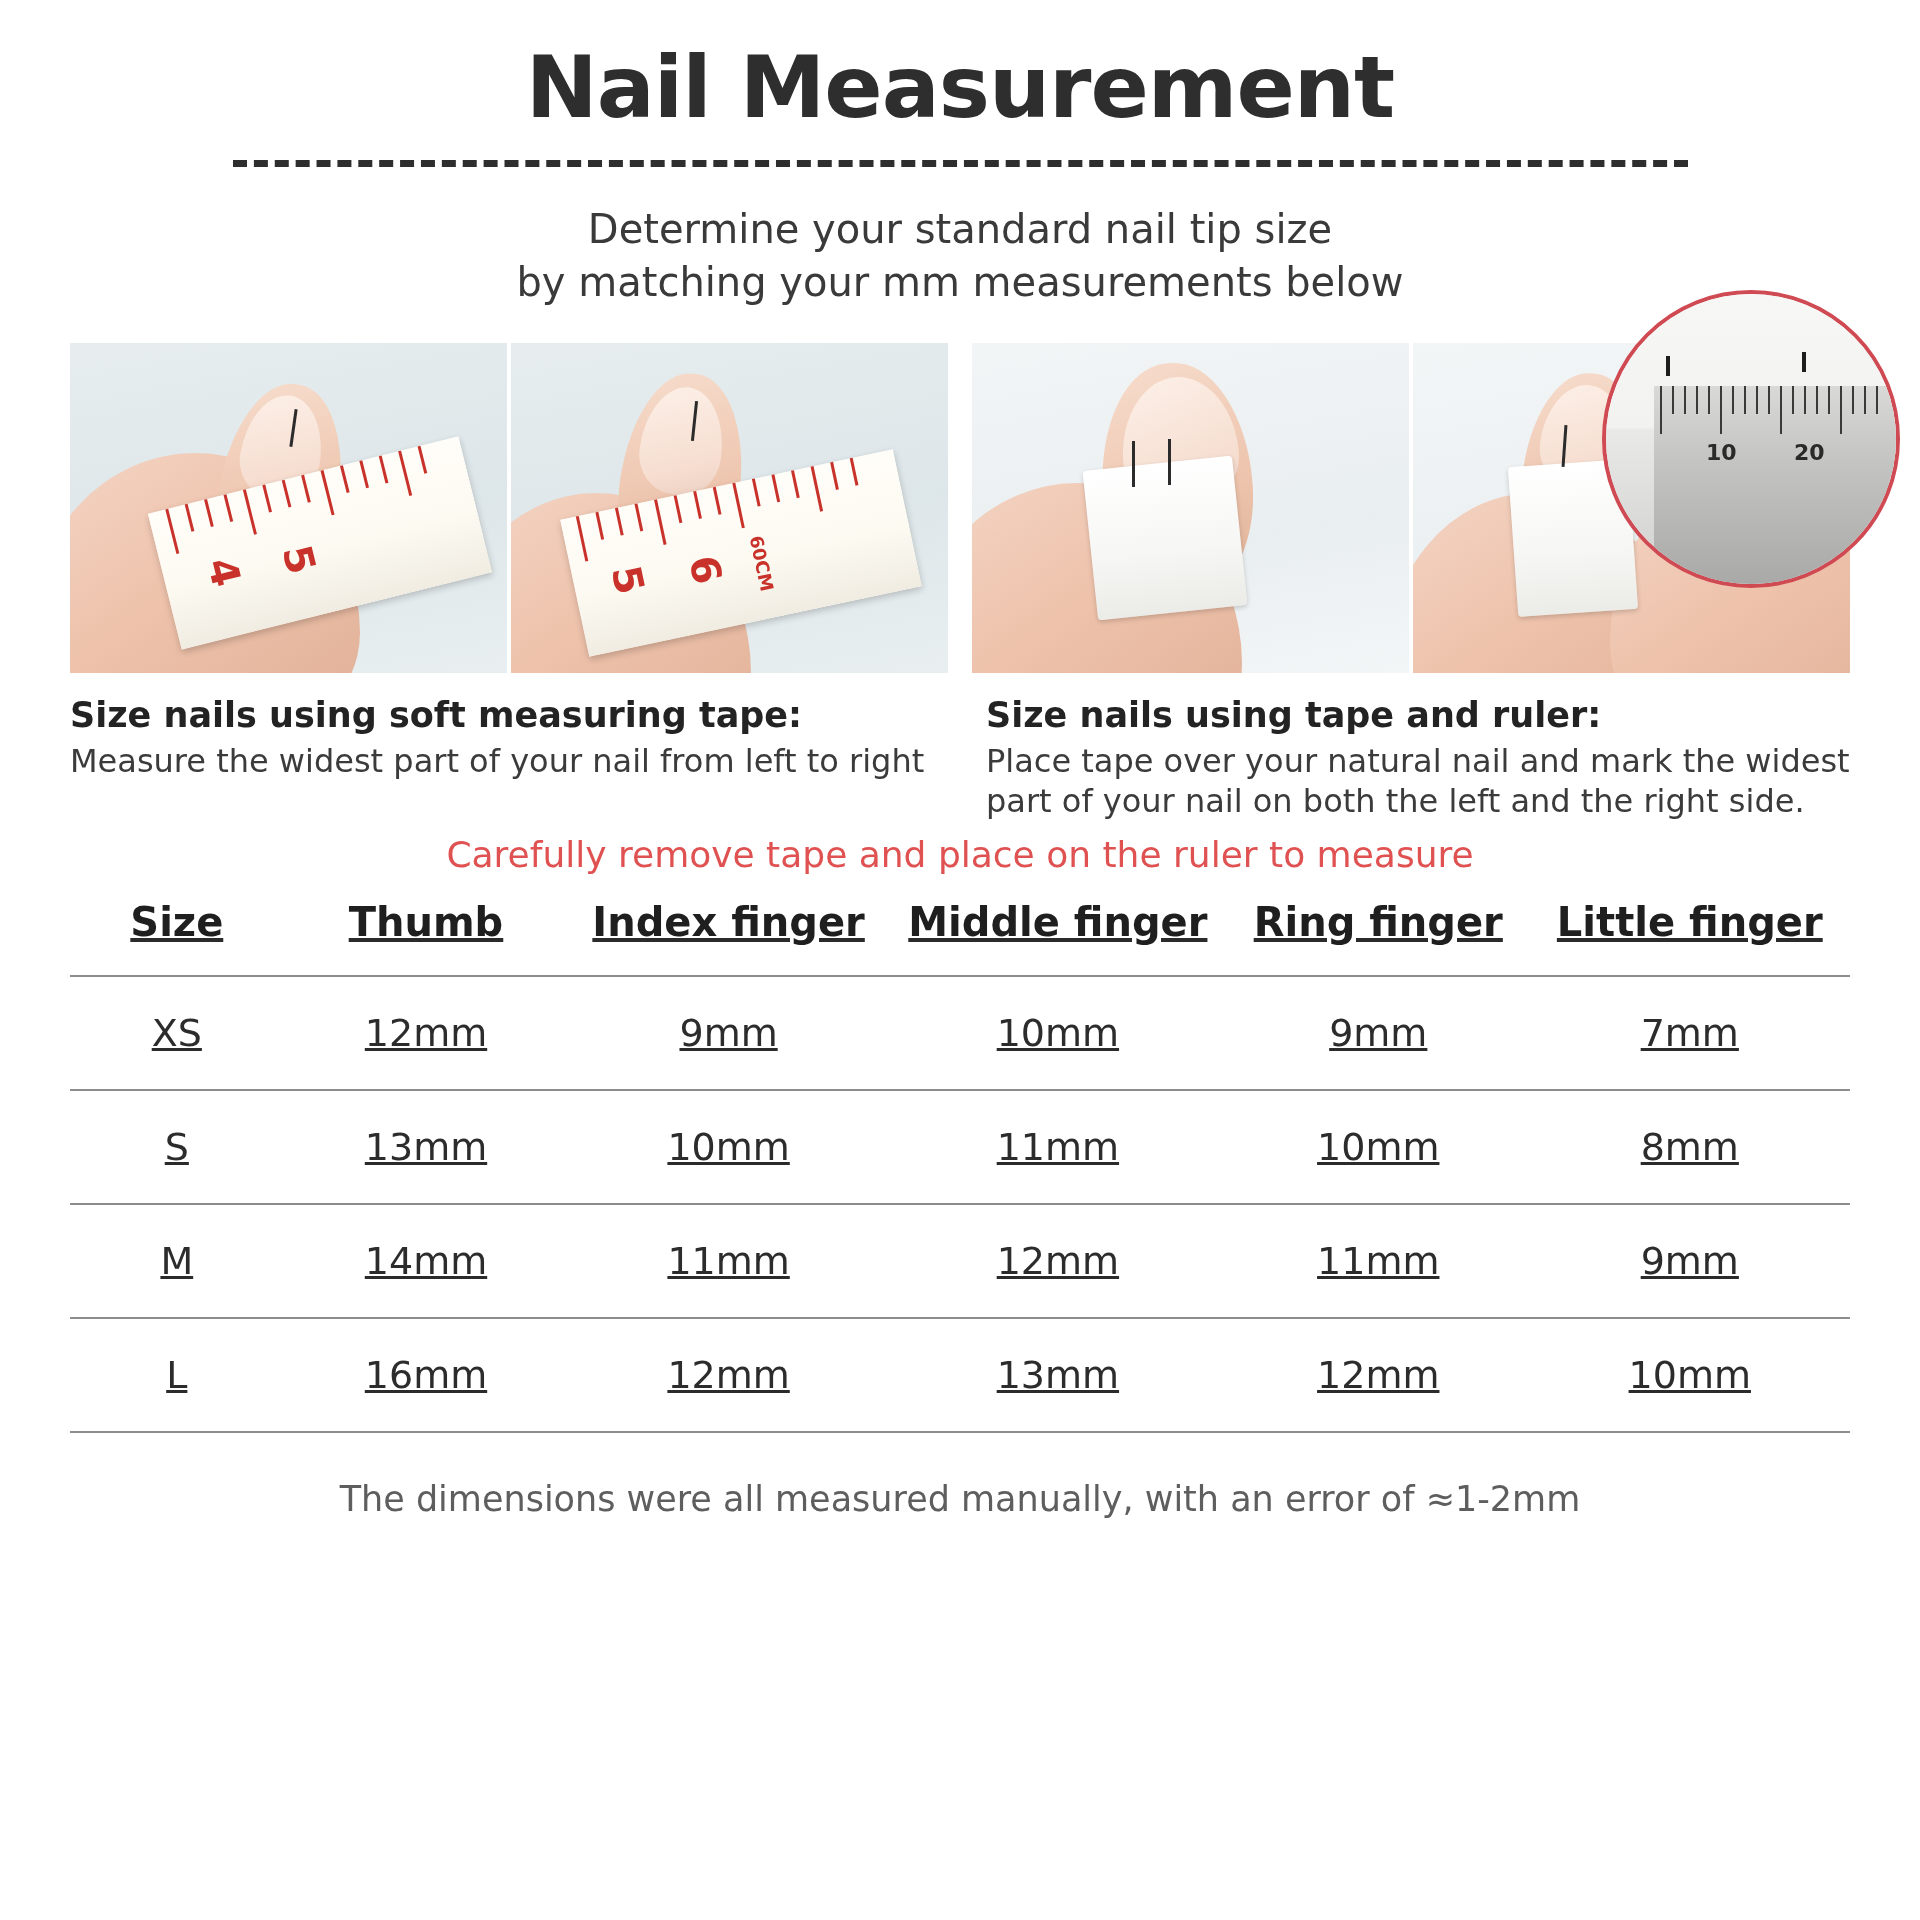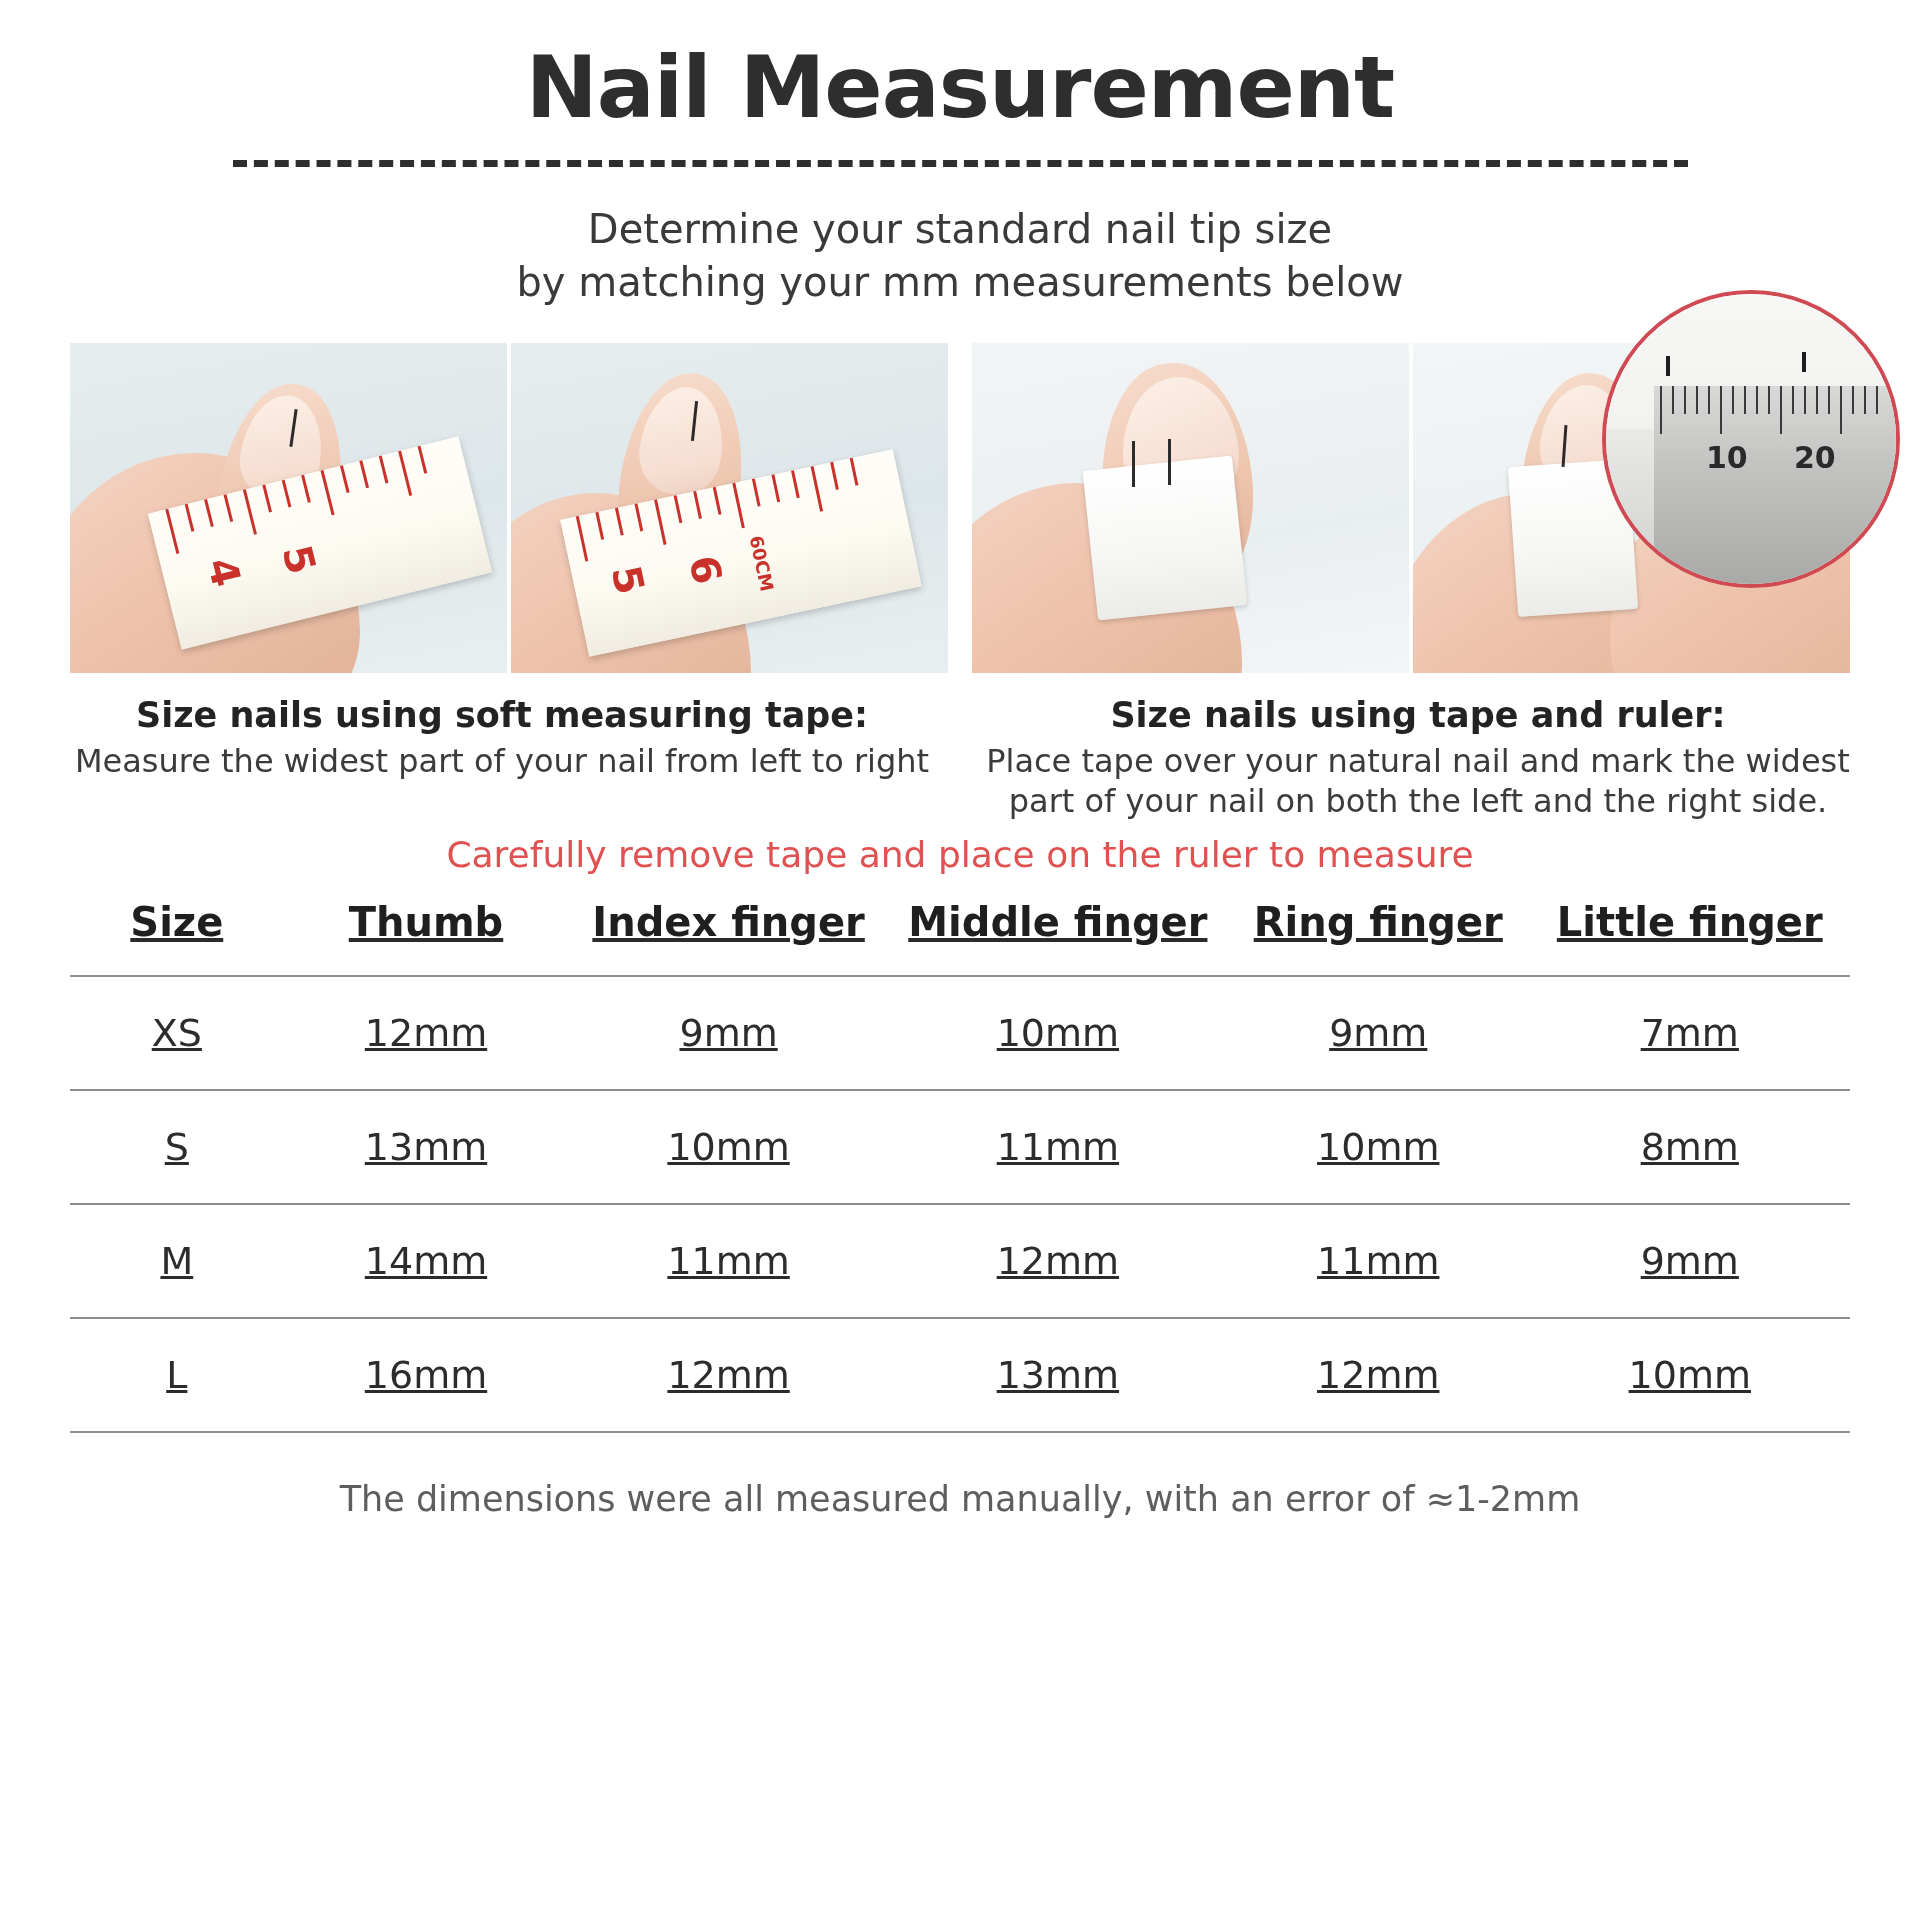--- a/index.html
+++ b/index.html
@@ -142,39 +142,38 @@
     background: linear-gradient(180deg, #d9d9d7 0%, #c3c3c1 40%, #a9a9a7 100%);
   }
   .magnifier .mg-tick {
     position: absolute;
     width: 2px;
     background: #3a3a3a;
   }
   .magnifier .mg-num {
     position: absolute;
     color: #2a2a2a;
-    font-size: 30px;
+    font-size: 22px;
     font-weight: bold;
   }
   .magnifier .mg-mark {
     position: absolute;
     width: 4px;
     height: 20px;
     background: #1d1d1d;
   }
 
   
   .captions {
     display: flex;
     gap: 30px;
     margin-top: 22px;
   }
   .cap-col {
     flex: 1;
-    text-align: center;
   }
   .cap-col.right { padding-left: 22px; }
   .cap-head {
     font-size: 35px;
     font-weight: bold;
     color: #232323;
     margin-bottom: 6px;
   }
   .cap-body {
     font-size: 32px;

